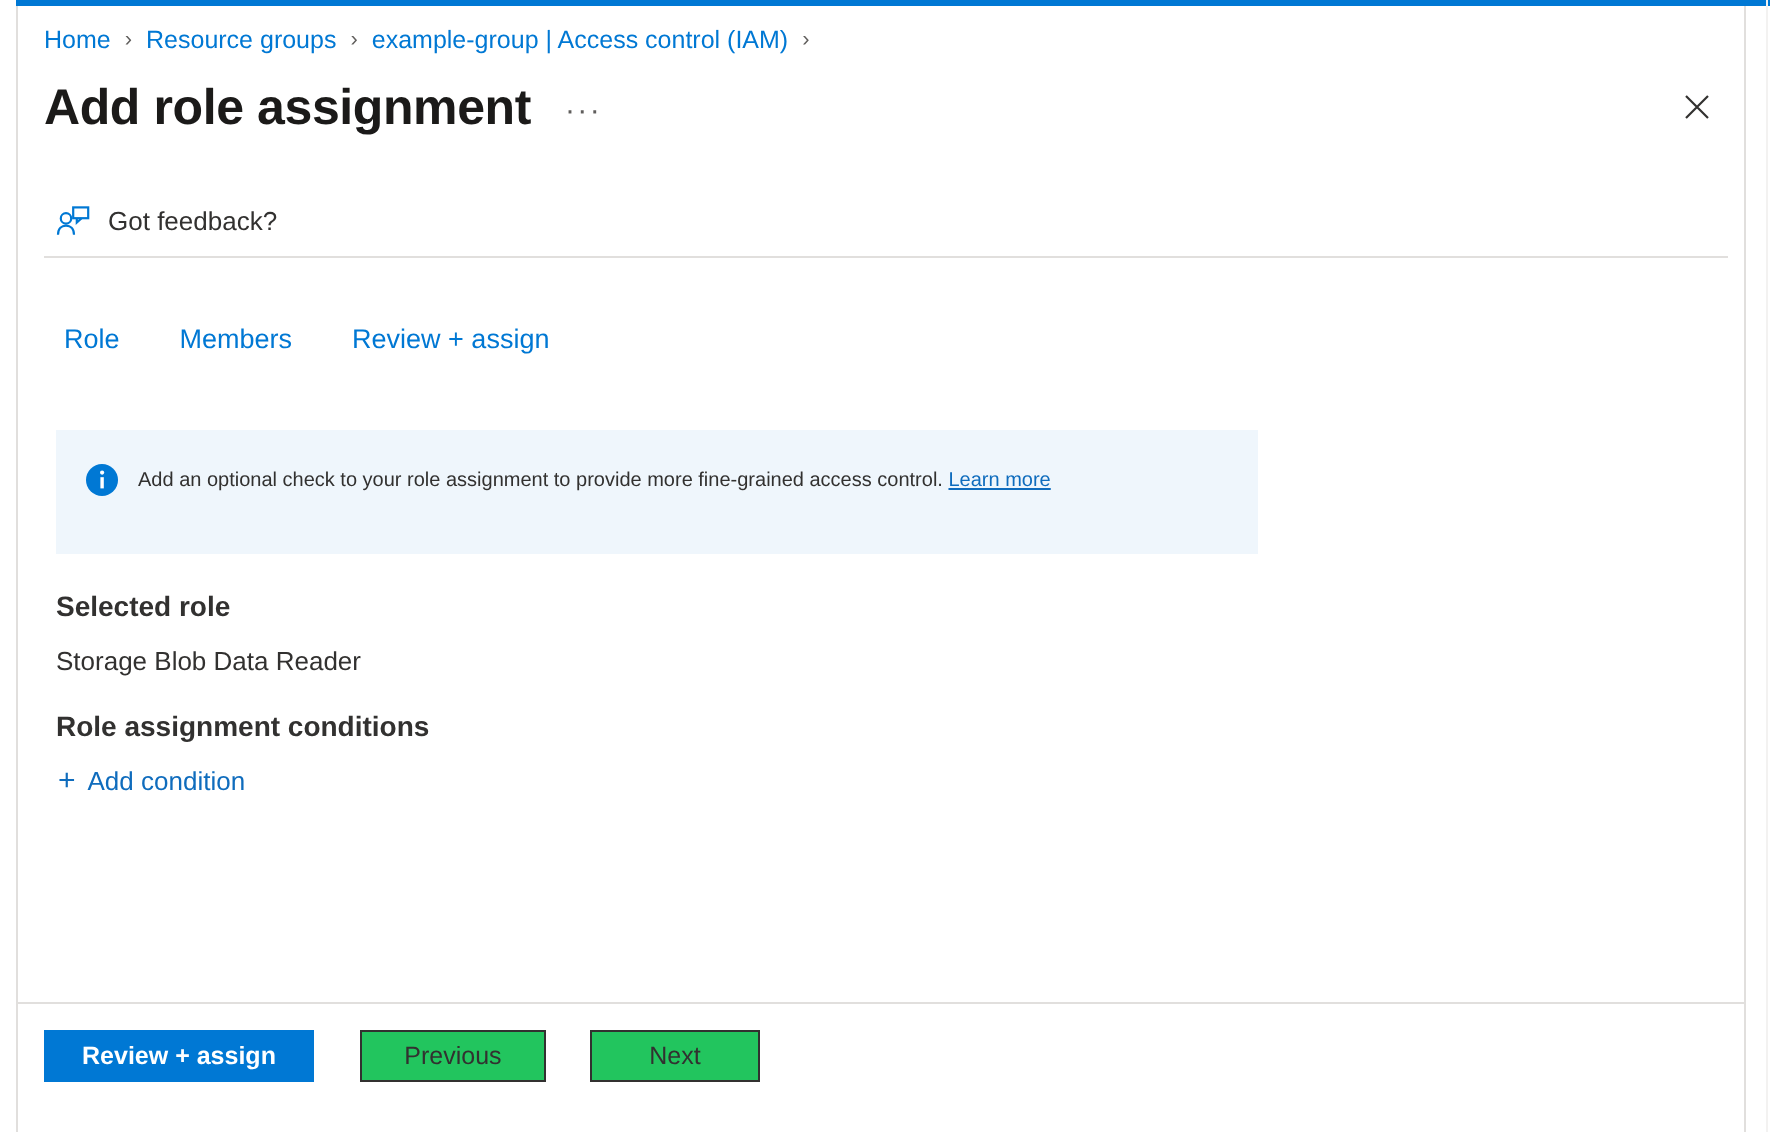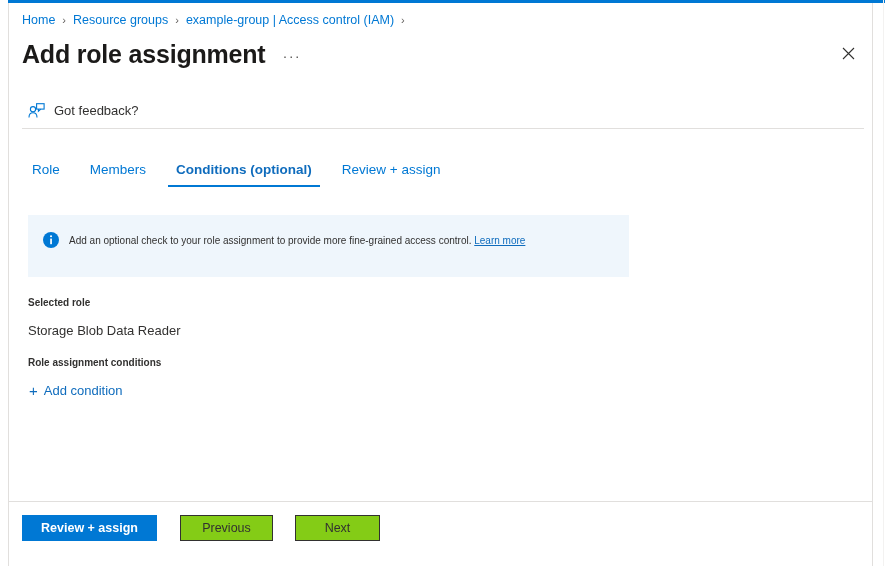--- a/index.html
+++ b/index.html
@@ -218,21 +218,21 @@
   .info-link {
     color: #0f6cbd;
     text-decoration: underline;
     cursor: pointer;
   }
 
   
   .section-heading {
     position: absolute;
     left: 28px;
-    font-size: 10px;
+    font-size: 14px;
     font-weight: 700;
     color: #323130;
     line-height: 18px;
   }
   .section-value {
     position: absolute;
     left: 28px;
     font-size: 13px;
     color: #323130;
     line-height: 18px;
@@ -288,21 +288,21 @@
     padding: 0 12px;
   }
   .btn-primary {
     background: #0078d4;
     color: #ffffff;
     border: 1px solid #0078d4;
     font-weight: 700;
     width: 135px;
   }
   .btn-secondary {
-    background: #84cc16;
+    background: #22c55e;
     color: #323130;
     border: 1px solid #323130;
     width: 93px;
     margin-left: 23px;
   }
   .btn-next { width: 85px; margin-left: 22px; }
 </style>
 </head>
 <body>
 
@@ -347,23 +347,20 @@
 
   <div class="divider-top"></div>
 
   <div class="tabs">
     <div class="tab">
       <span>Role</span>
     </div>
     <div class="tab">
       <span>Members</span>
     </div>
-    <div class="tab active">
-      <span>Conditions (optional)</span>
-    </div>
     <div class="tab">
       <span>Review + assign</span>
     </div>
   </div>
 
   <div class="info-banner">
     <span class="info-icon">
       <svg width="16" height="16" viewBox="0 0 16 16">
         <circle cx="8" cy="8" r="8" fill="#0078d4"></circle>
         <rect x="7.2" y="6.6" width="1.7" height="5.6" fill="#ffffff"></rect>

